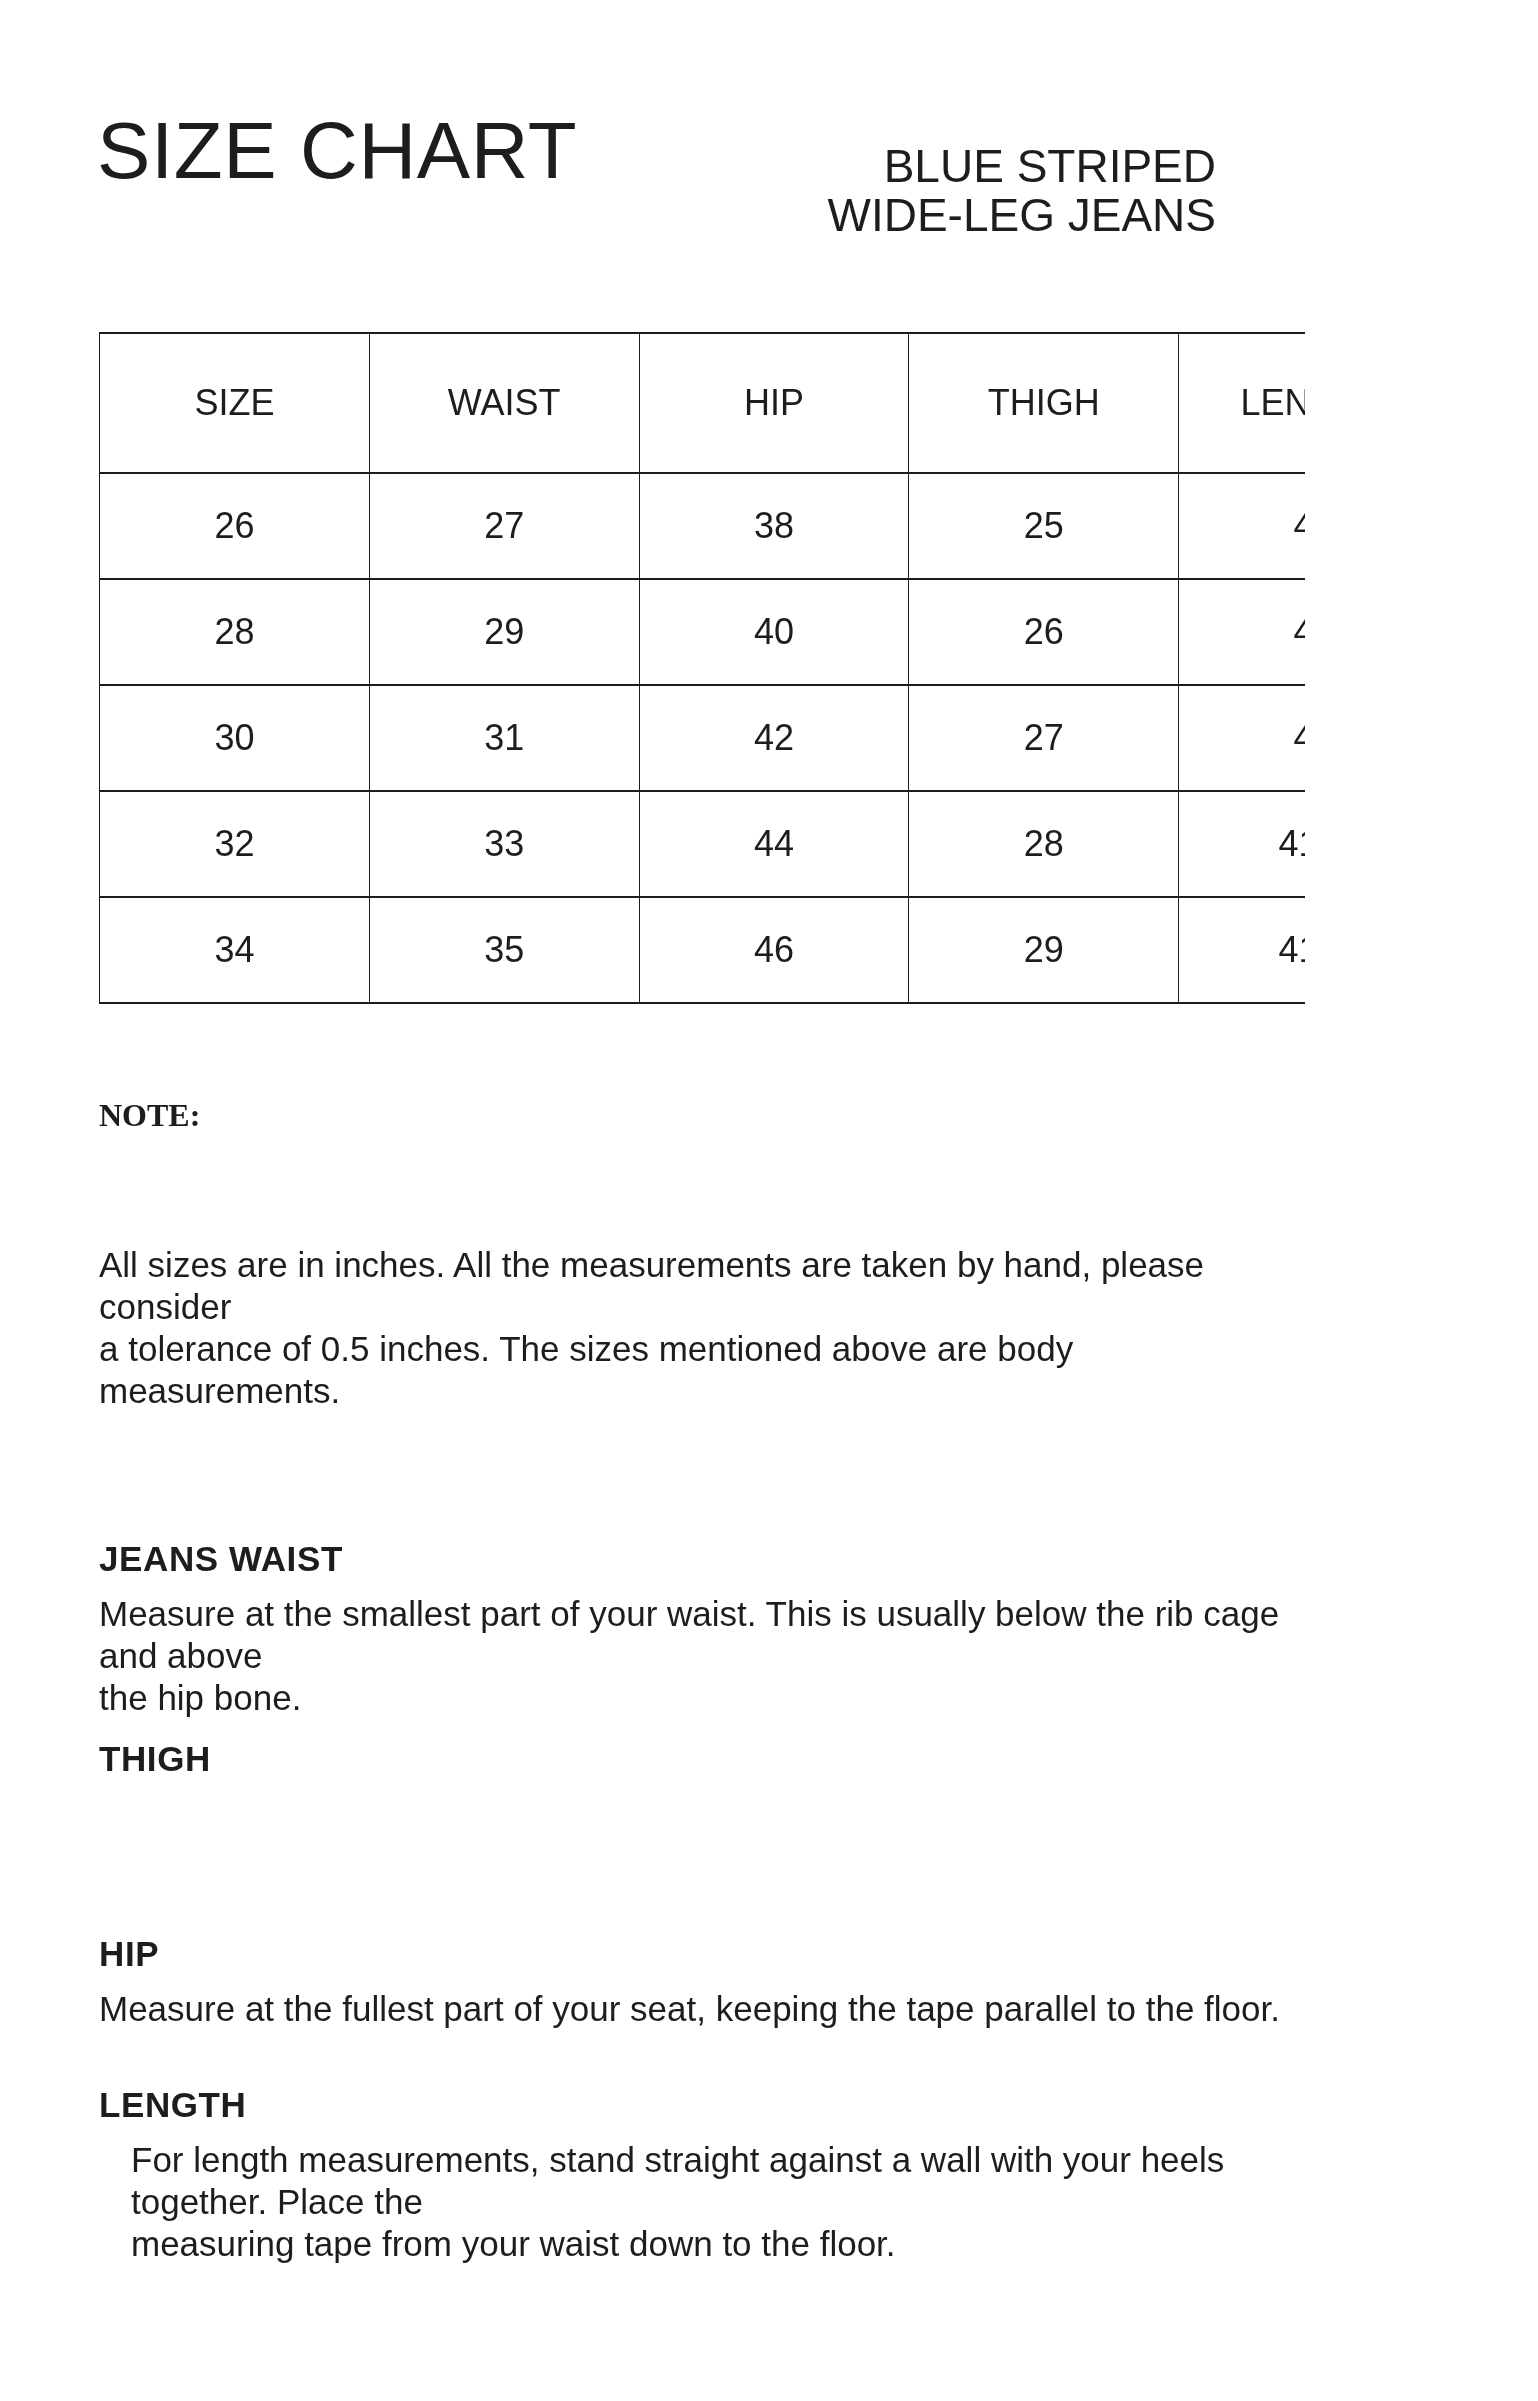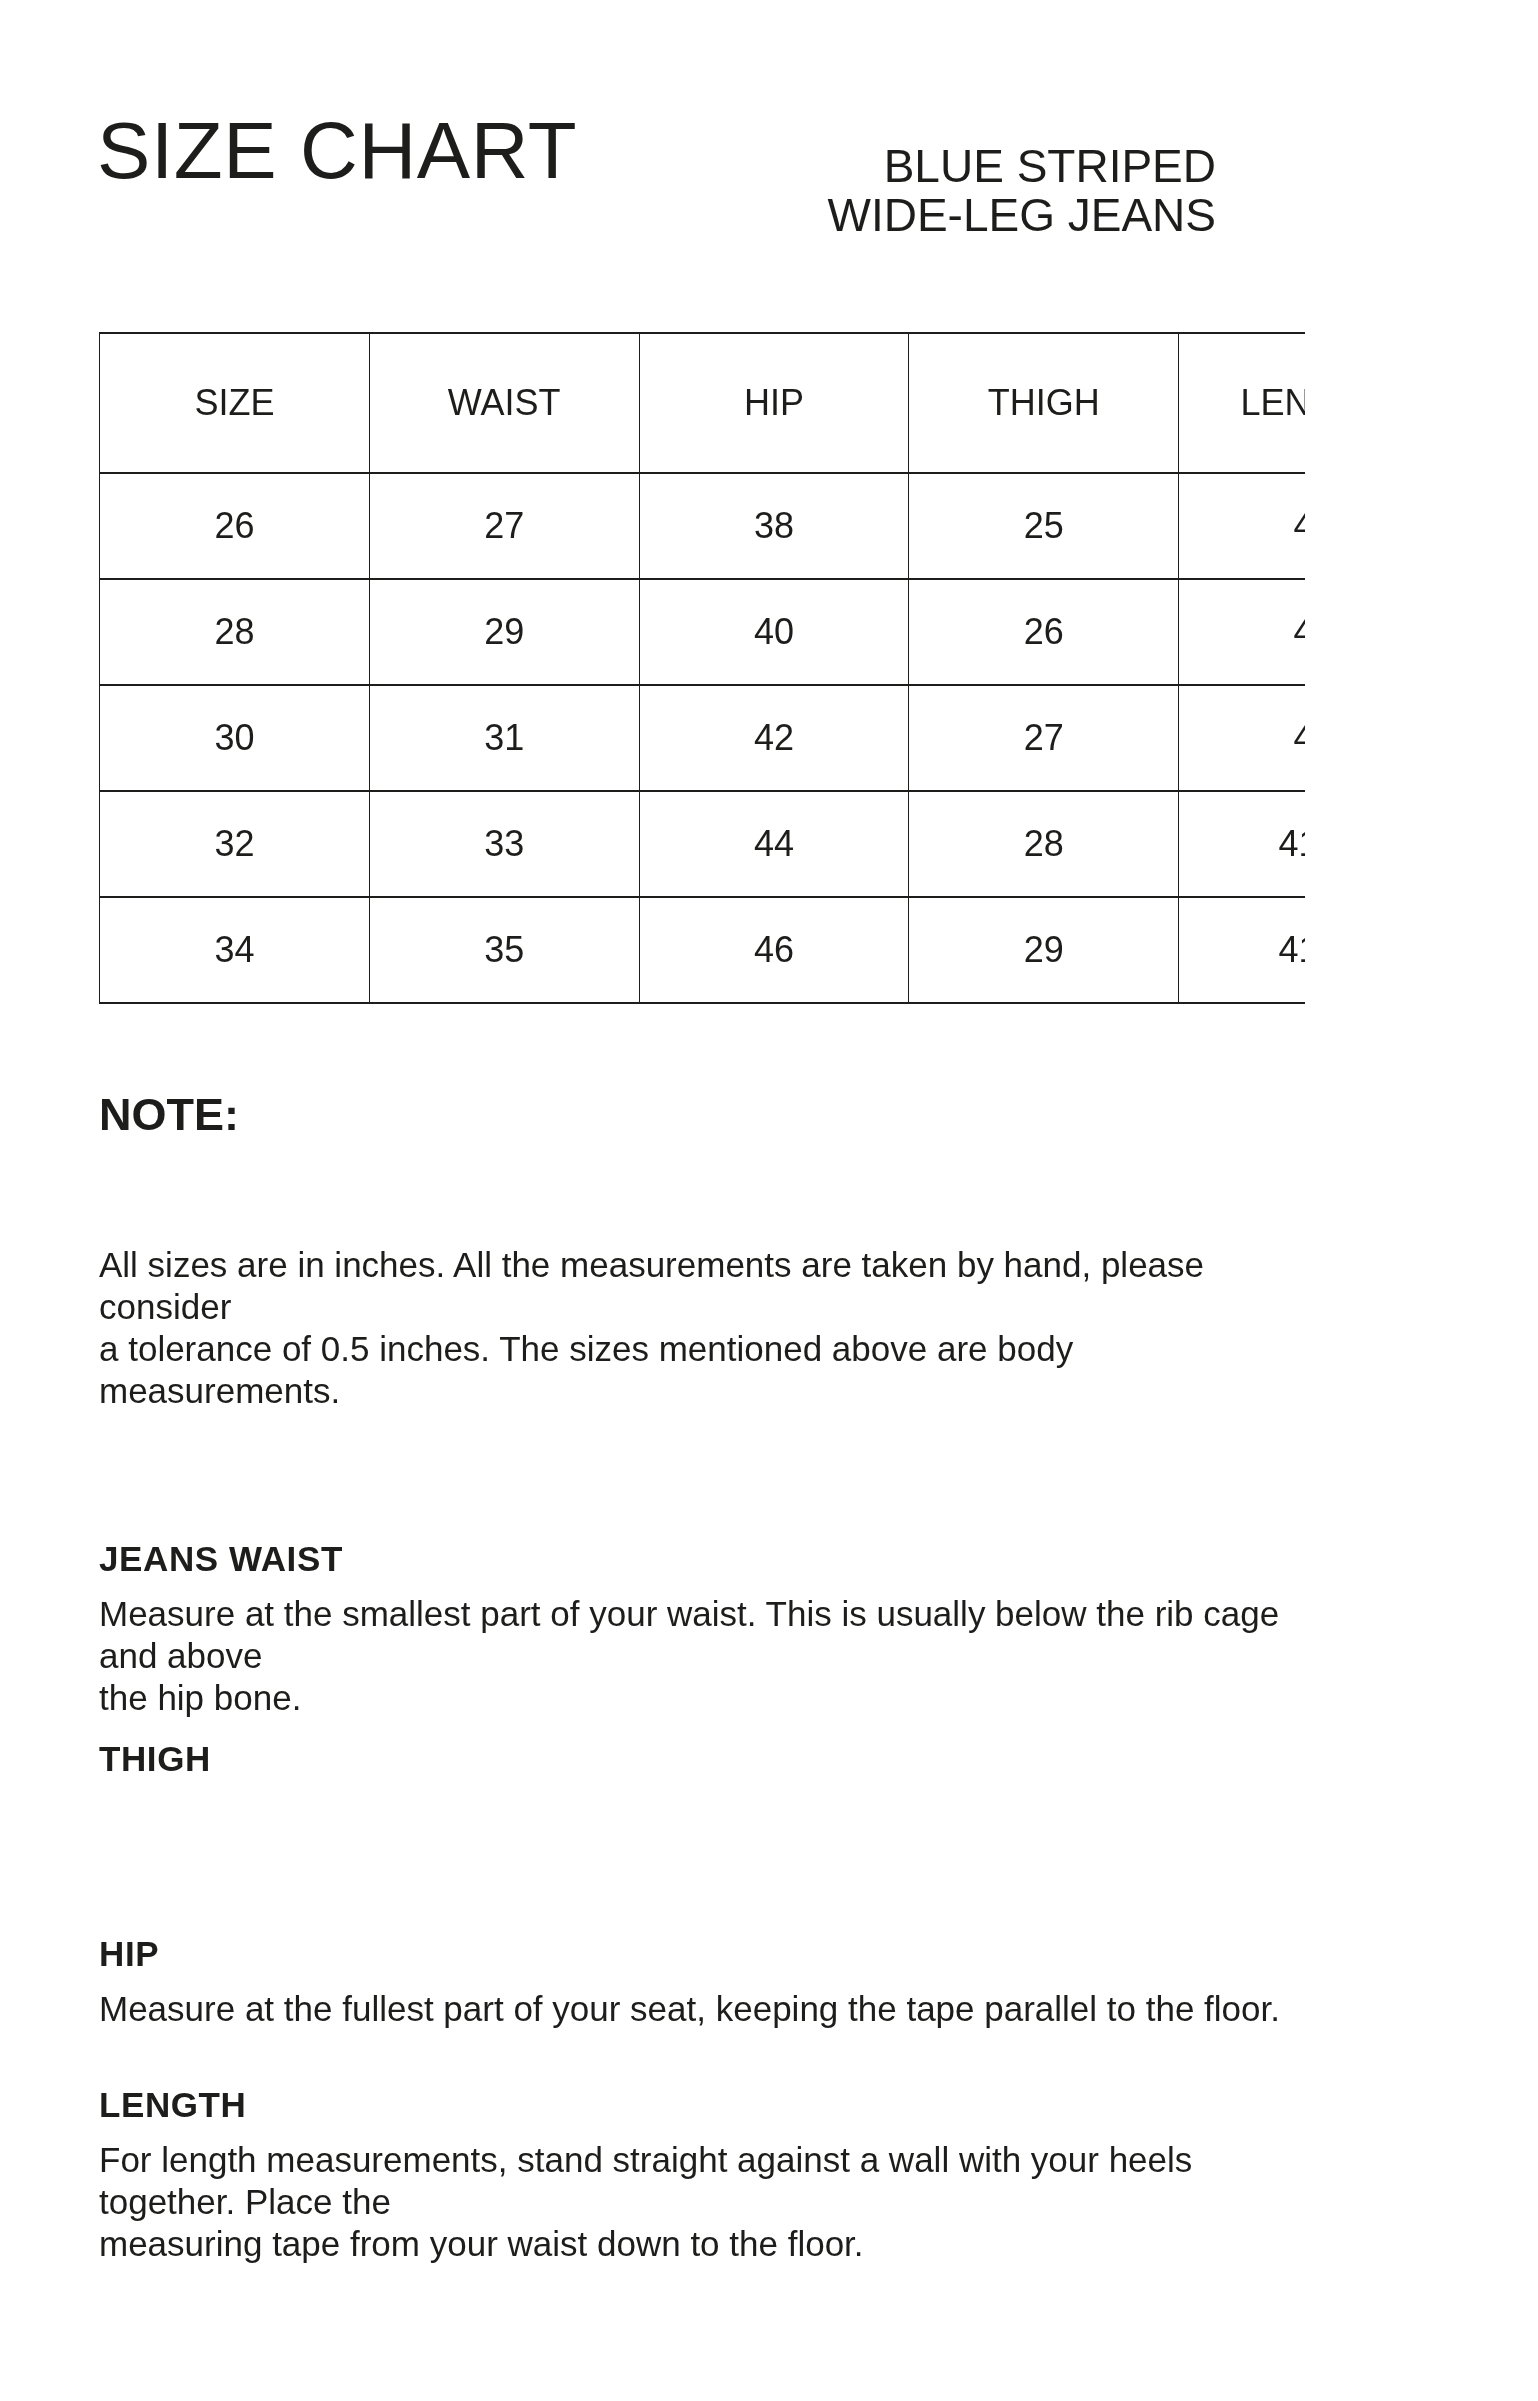--- a/index.html
+++ b/index.html
@@ -61,23 +61,24 @@
     border-bottom: 2.2px solid #1d1d1b;
   }
   table.size-table tbody tr {
     height: 106px;
     border-bottom: 2.2px solid #1d1d1b;
   }
   .note-heading {
     position: absolute;
     left: 99px;
     top: 1097px;
-    font-size: 45px;
+    font-size: 32px;
     font-weight: 700;
     line-height: 36px;
+    font-family: Liberation Serif, serif;
   }
   .body-text {
     position: absolute;
     left: 99px;
     font-size: 35px;
     font-weight: 400;
     line-height: 42px;
     white-space: pre-line;
   }
   .note-body { top: 1244px; }
@@ -99,21 +100,21 @@
     line-height: 35px;
     letter-spacing: 0.6px;
   }
   .s1h { top: 1541px; }
   .s1b { top: 1593px; }
   .s2h { top: 1741px; }
   .s2b { top: 1793px; }
   .s3h { top: 1936px; }
   .s3b { top: 1988px; }
   .s4h { top: 2087px; }
-  .s4b { top: 2139px; }
+  .s4b { top: 2139px; margin-left: 32px; }
 </style>
 </head>
 <body>
 
 <div class="page">
 
   <h1 class="page-title">SIZE CHART</h1>
 
   <div class="product-name">BLUE STRIPED
 WIDE-LEG JEANS</div>

